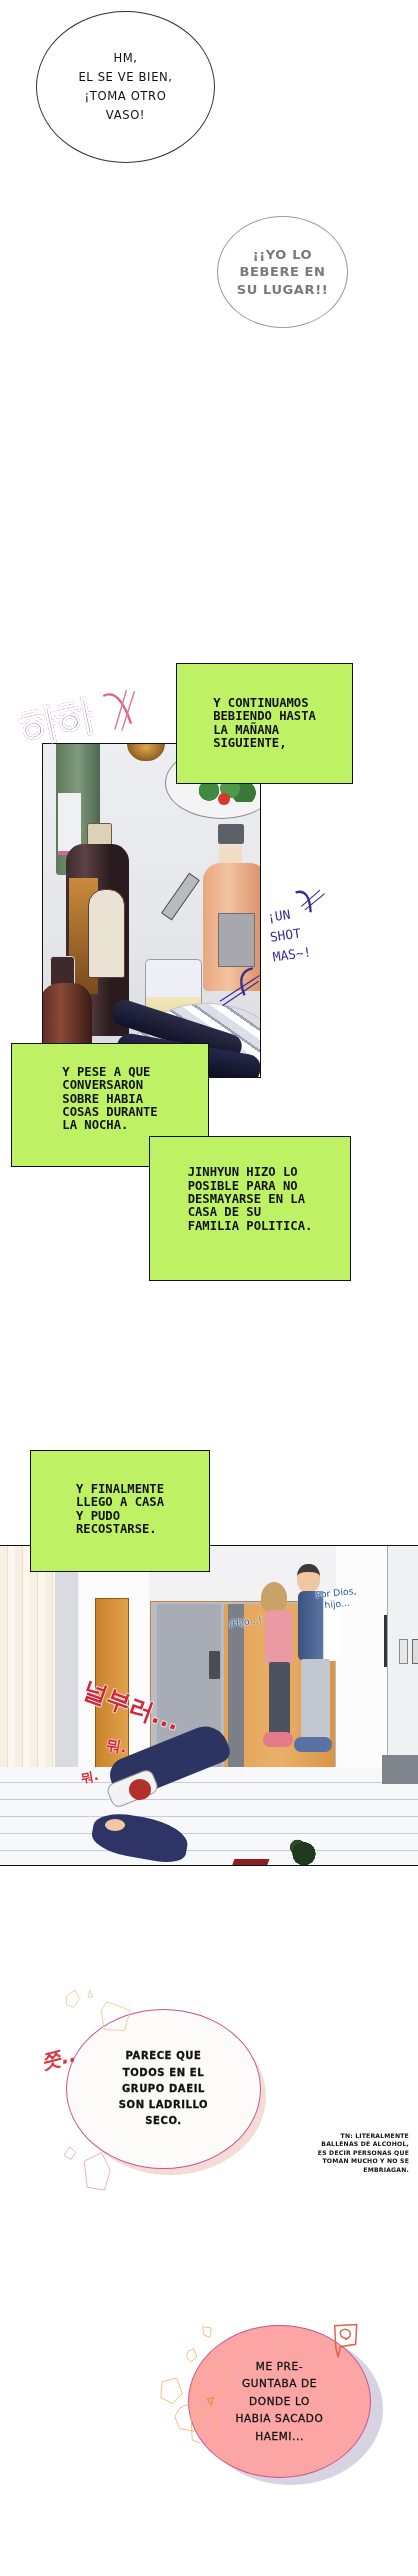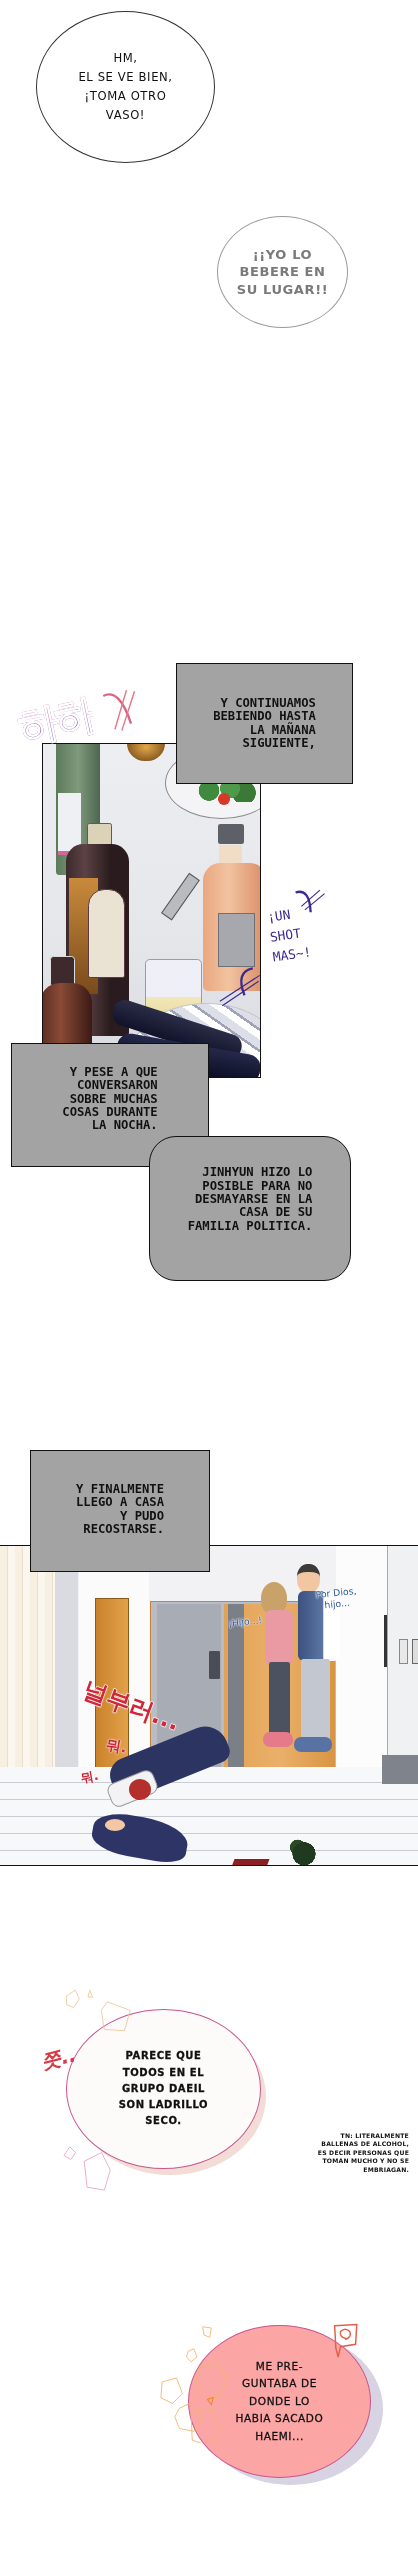--- a/index.html
+++ b/index.html
@@ -1,20 +1,20 @@
 <!DOCTYPE html>
 <html style="font-size:9.3px"><head>
 <meta charset="utf-8">
 <style>
   html, body { margin:0; padding:0; background:#ffffff; }
   body { width:419px; height:2576px; position:relative; overflow:hidden; font-family:"DejaVu Sans", sans-serif; }
   .abs { position:absolute; }
   .bubble { position:absolute; border-radius:50%; background:#fff; display:flex; align-items:center; justify-content:center; text-align:center; box-sizing:border-box; }
   .btext { font-family:"DejaVu Sans", sans-serif; font-weight:normal; text-transform:uppercase; letter-spacing:0.6px; white-space:pre-line; }
-  .caption { position:absolute; background:#a3a3a3; border:1.2px solid #111; box-sizing:border-box; display:flex; align-items:center; justify-content:center; text-align:right; }
+  .caption { position:absolute; background:#bef264; border:1.2px solid #111; box-sizing:border-box; display:flex; align-items:center; justify-content:center; text-align:left; }
   .ctext { font-family:"DejaVu Sans Mono", monospace; font-weight:bold; white-space:pre-line; color:#111; font-size:12.2px; line-height:13.4px; letter-spacing:0px; }
   .panel { position:absolute; overflow:hidden; box-sizing:border-box; }
   .sfx { position:absolute; font-family:"DejaVu Sans", sans-serif; font-weight:bold; white-space:pre-line; }
   .shape { position:absolute; }
 </style>
 </head>
 <body>
 
 <div class="bubble" style="left:36px; top:11px; width:179px; height:152px; border:0.9px solid #333;">
   <div class="btext" style="font-size:11.6px; line-height:19px; color:#111;">HM,
@@ -85,25 +85,25 @@
 <div class="caption" style="left:176px; top:663px; width:177px; height:121px;">
   <div class="ctext">Y CONTINUAMOS
 BEBIENDO HASTA
 LA MAÑANA
 SIGUIENTE,</div>
 </div>
 
 <div class="caption" style="left:11px; top:1043px; width:198px; height:124px;">
   <div class="ctext" style="margin-top:-11.6px;">Y PESE A QUE
 CONVERSARON
-SOBRE MUCHAS
+SOBRE HABIA
 COSAS DURANTE
 LA NOCHA.</div>
 </div>
-<div class="caption" style="left:149px; top:1136px; width:202px; height:145px;border-radius:27px;">
+<div class="caption" style="left:149px; top:1136px; width:202px; height:145px;">
   <div class="ctext" style="margin-top:-17.5px;">JINHYUN HIZO LO
 POSIBLE PARA NO
 DESMAYARSE EN LA
 CASA DE SU
 FAMILIA POLITICA.</div>
 </div>
 
 <div class="panel" style="left:0px; top:1545px; width:419px; height:321px; border-top:1.7px solid #111; border-bottom:1.7px solid #111; background:#f2f2f4;">
 
   <div class="shape" style="left:0px; top:0px; width:55px; height:244px; background:repeating-linear-gradient(90deg,#f6efe2 0 7px,#e8dfcc 7px 8.1px,#fbf7ee 8.1px 15px);"></div>

